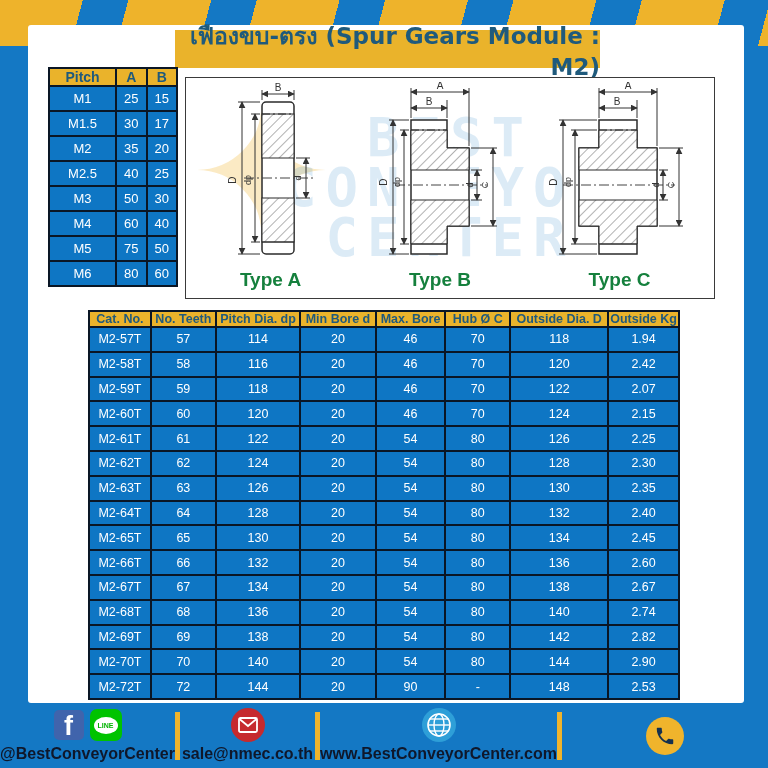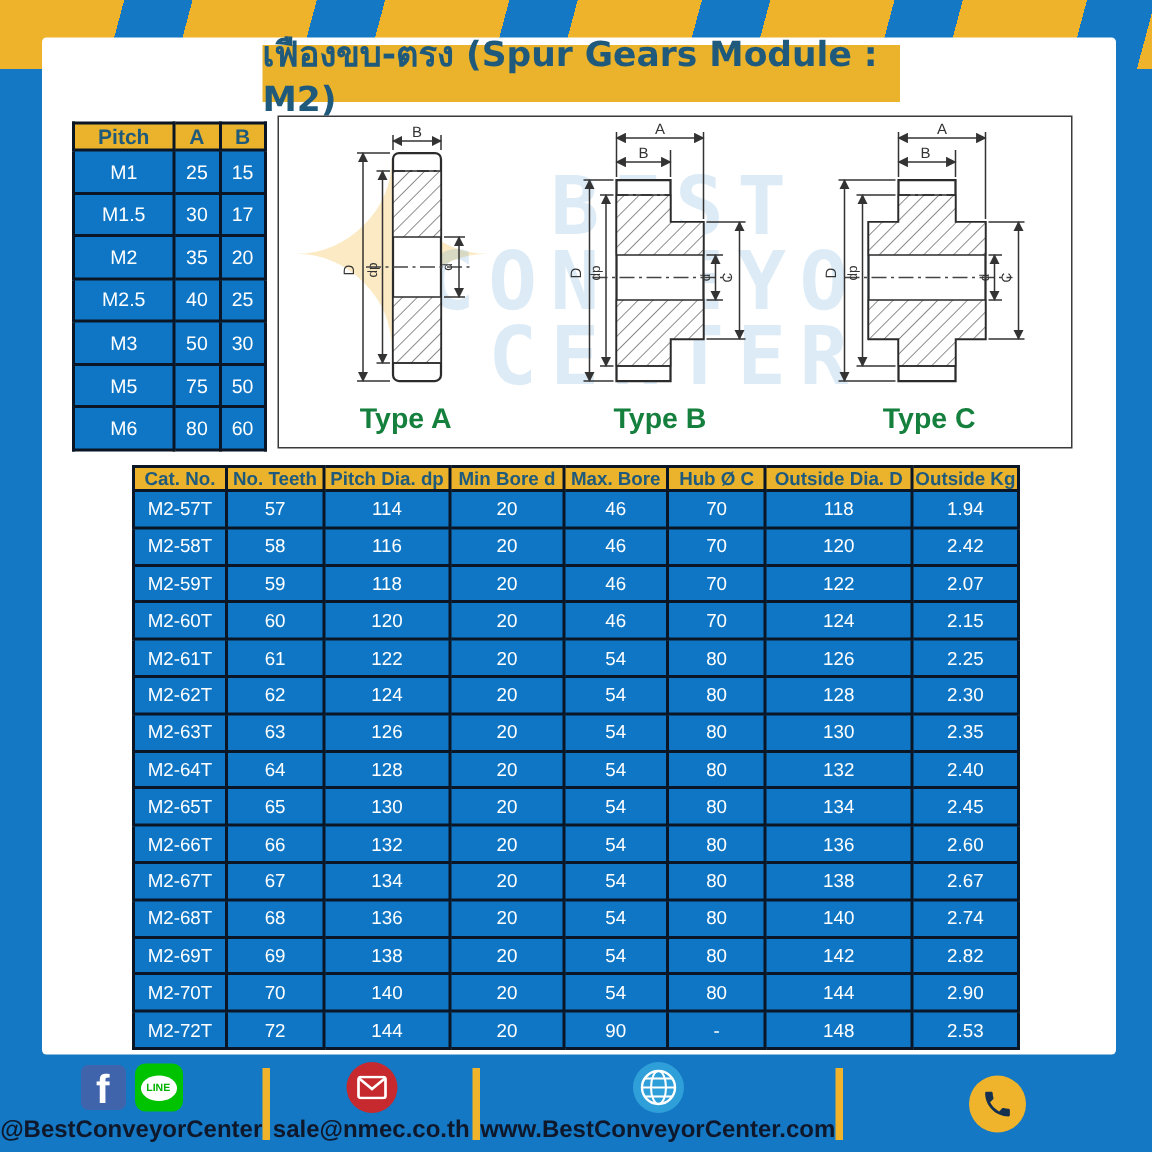--- a/index.html
+++ b/index.html
@@ -2,27 +2,27 @@
 <html><head>
 <meta charset="utf-8">
 <style>
   html,body{margin:0;padding:0;}
   body{width:768px;height:768px;font-family:"Liberation Sans",sans-serif;overflow:hidden;}
   .page{position:relative;width:768px;height:768px;background:#1478c4;overflow:hidden;}
   .top-stripes{position:absolute;top:0;left:0;right:0;height:46px;
     background:repeating-linear-gradient(105deg,#eeb32b 0 80px,#1478c4 80px 124px);}
   .panel{position:absolute;left:28px;top:25px;width:716px;height:678px;background:#ffffff;border-radius:3px;}
   .title-box{position:absolute;left:147px;top:5px;width:425px;height:38px;background:#eab32b;
-    display:flex;align-items:center;justify-content:center;}
+    display:flex;align-items:center;justify-content:center;text-align:right;}
   .title-box span{font-size:23px;font-weight:bold;color:#1f5a7c;font-family:"DejaVu Sans","Liberation Sans",sans-serif;}
   table{border-collapse:collapse;}
   th,td{border:2px solid #0a1625;text-align:center;padding:0;}
   th{background:#eab32b;color:#1f5a7c;font-weight:bold;}
   td{background:#0e76c4;color:#ffffff;}
-  .pitch-table{position:absolute;left:20px;top:56px;width:130px;height:220px;}
+  .pitch-table{position:absolute;left:20px;top:42px;width:130px;height:220px;}
   .pitch-table th{font-size:14px;}
   .pitch-table td{font-size:13px;}
   .spec-table{position:absolute;left:60px;top:285px;width:592px;height:390px;table-layout:fixed;}
   .spec-table th{font-size:12.5px;}
   .spec-table td{font-size:12.5px;}
   .diagram-box{position:absolute;left:157px;top:52px;width:528px;height:220px;border:1px solid #3a3a3a;
     overflow:hidden;display:flex;justify-content:space-evenly;align-items:flex-start;}
   .watermark{position:absolute;inset:0;display:flex;flex-direction:column;align-items:center;justify-content:center;
     z-index:0;pointer-events:none;}
   .watermark span{font-family:"DejaVu Sans Mono",monospace;font-weight:bold;font-size:54px;line-height:.92;
@@ -84,20 +84,25 @@
           </tr>
           <tr>
             <td>M2.5</td>
             <td>40</td>
             <td>25</td>
           </tr>
           <tr>
             <td>M3</td>
             <td>50</td>
             <td>30</td>
+          </tr>
+          <tr>
+            <td>M4</td>
+            <td>60</td>
+            <td>40</td>
           </tr>
           <tr>
             <td>M5</td>
             <td>75</td>
             <td>50</td>
           </tr>
           <tr>
             <td>M6</td>
             <td>80</td>
             <td>60</td>

